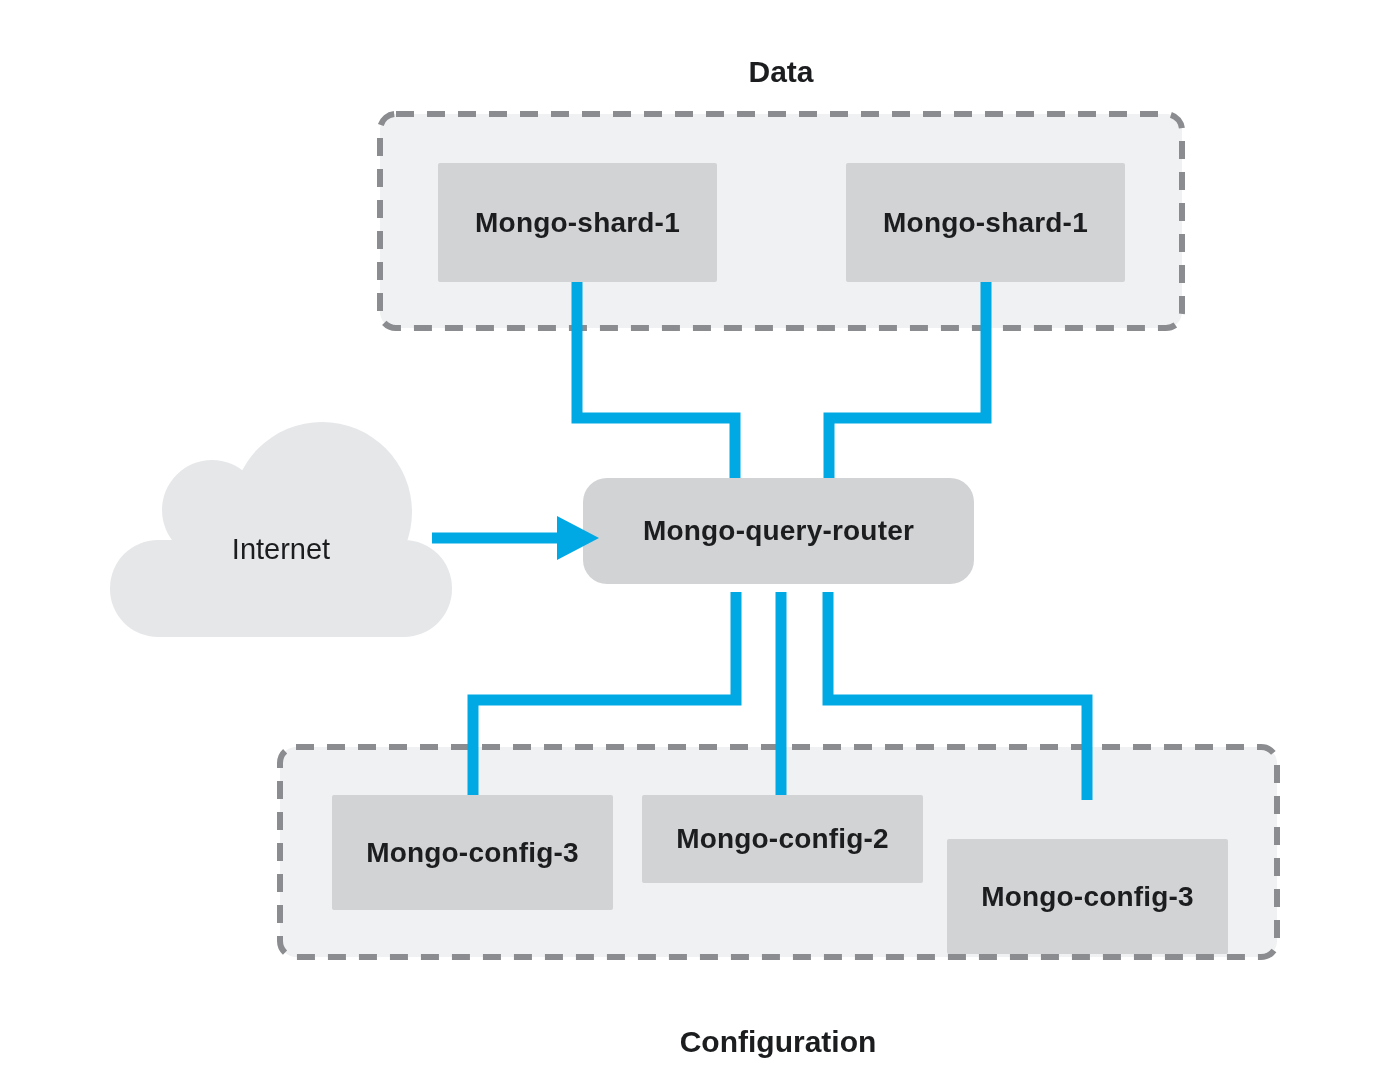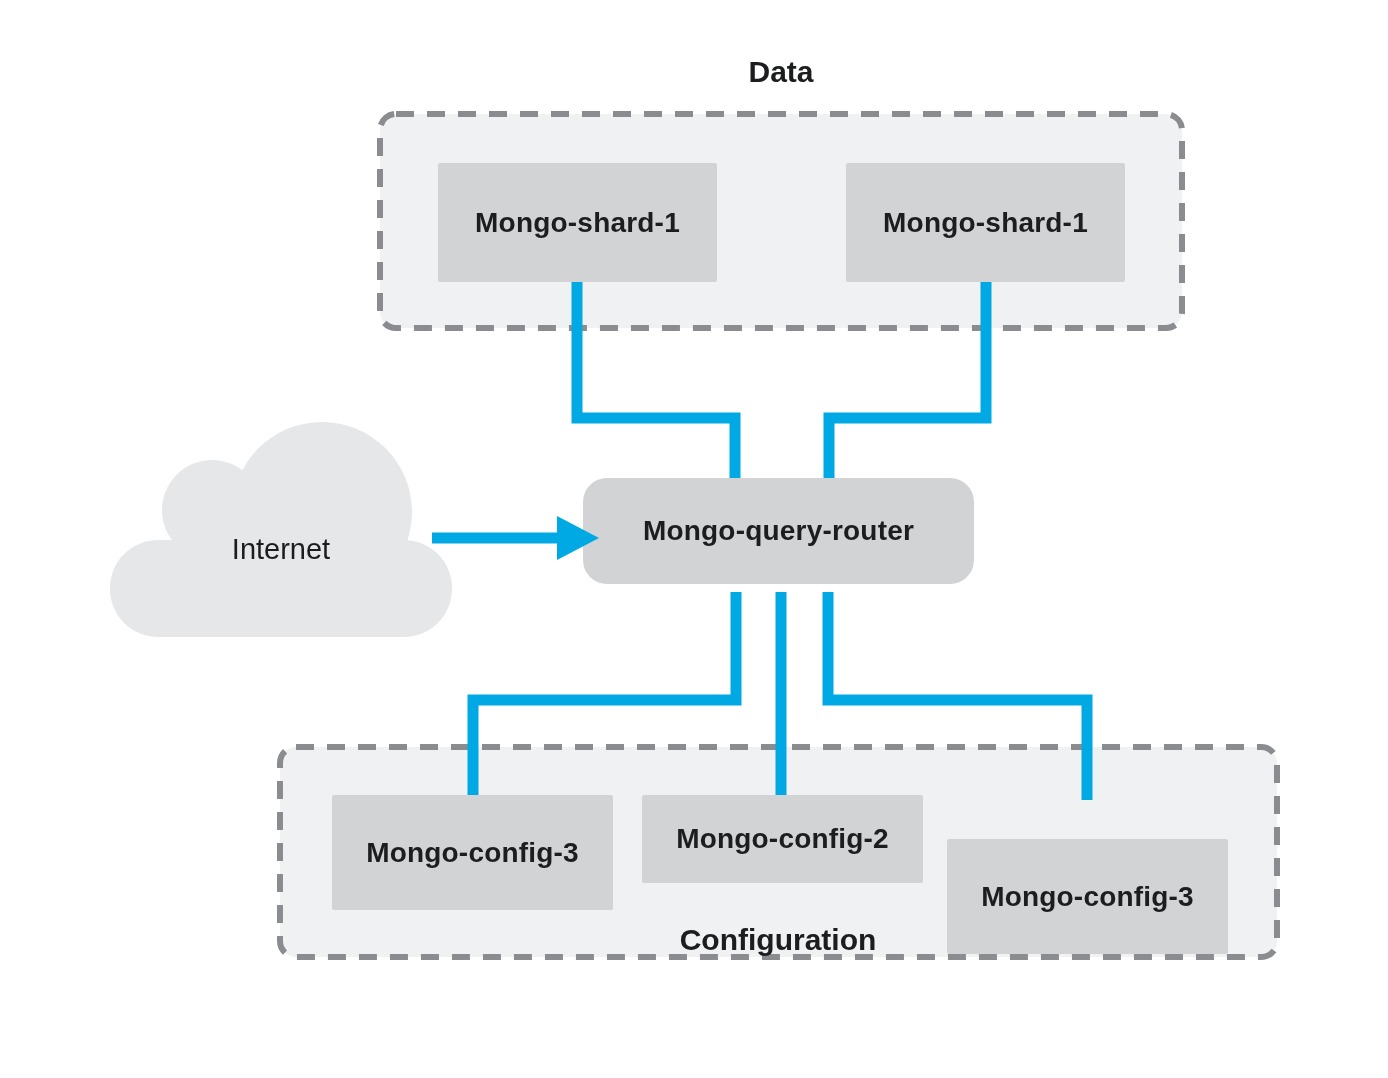--- a/index.html
+++ b/index.html
@@ -90,21 +90,21 @@
       <path d="M 736 592 L 736 700 L 473 700 L 473 800"></path>
       <path d="M 781 592 L 781 800"></path>
       <path d="M 828 592 L 828 700 L 1087 700 L 1087 800"></path>
     </g>
   </svg>
 
   <div class="layer nodes-layer">
 
     <div class="group-title" style="left:631px;top:55px;">Data</div>
 
-    <div class="group-title" style="left:628px;top:923px;">Configuration</div>
+    <div class="group-title" style="left:628px;top:1025px;">Configuration</div>
 
     <div class="cloud-label">Internet</div>
 
     <div class="node" style="left:438px;top:163px;width:279px;height:119px;">
       <span class="node-label">Mongo-shard-1</span>
     </div>
 
     <div class="node" style="left:846px;top:163px;width:279px;height:119px;">
       <span class="node-label">Mongo-shard-1</span>
     </div>

